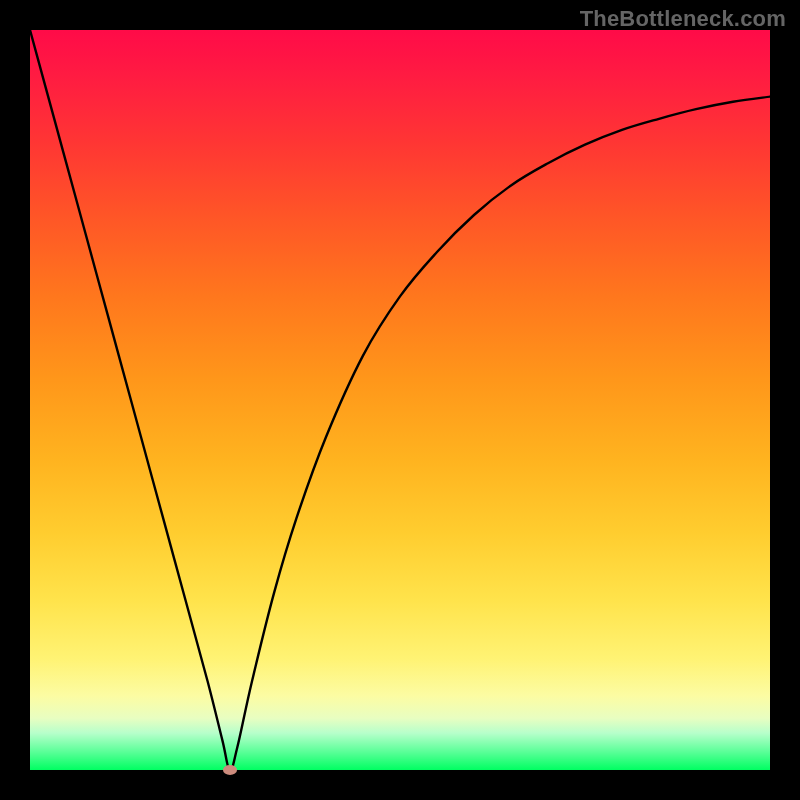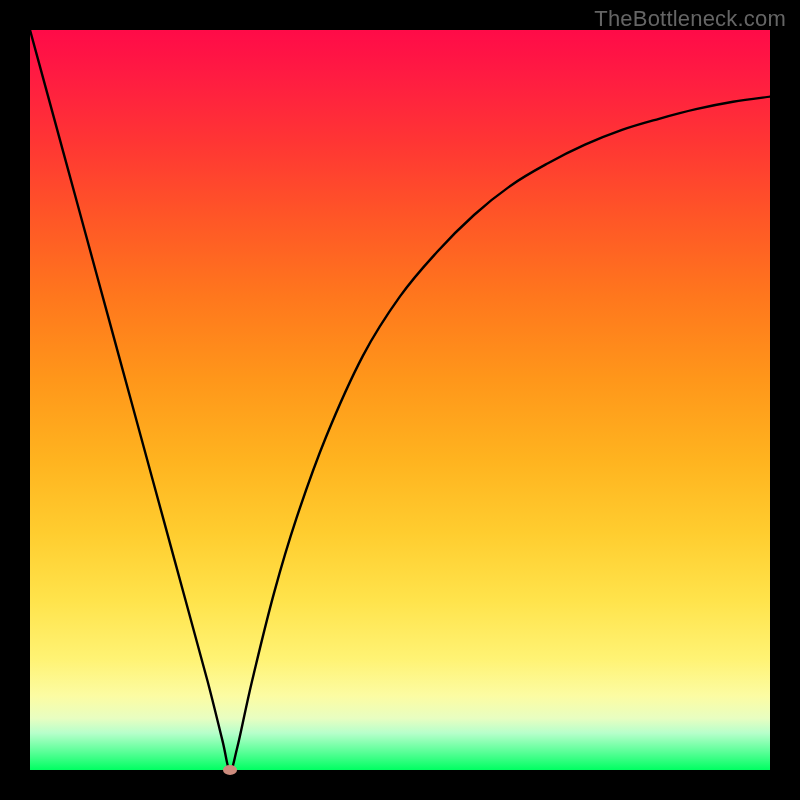--- a/index.html
+++ b/index.html
@@ -55,21 +55,21 @@
     background: #cc8b7d;
     border-radius: 50%;
   }
   .attribution {
     position: absolute;
     top: 6px;
     right: 14px;
     color: #656565;
     font-size: 22px;
     letter-spacing: 0.2px;
-    font-weight: 400;
+    font-weight: 700;
   }
 </style>
 </head>
 <body>
 
 <div class="frame">
   <div class="plot">
     <svg class="curve" viewBox="0 0 740 740" preserveAspectRatio="none">
       <path id="curve-path" fill="none" stroke="#000000" stroke-width="2.4" stroke-linecap="round" stroke-linejoin="round" d="M 0,0 C 3.9959999999999996,14.651999999999996 14.208,52.09599999999999 22.2,81.39999999999998 C 30.192,110.70399999999997 36.408,133.49599999999995 44.4,162.79999999999995 C 52.391999999999996,192.10399999999996 58.608,214.896 66.6,244.2 C 74.592,273.504 80.80799999999999,296.29599999999994 88.8,325.59999999999997 C 96.792,354.904 103.008,377.696 111,407 C 118.992,436.304 125.20799999999998,459.096 133.2,488.4 C 141.19199999999998,517.704 147.40800000000002,540.496 155.4,569.8 C 163.392,599.1039999999999 170.94,625.892 177.6,651.2 C 184.26,676.508 188.404,694.4159999999999 192.4,710.4 C 196.39600000000002,726.384 197.136,738.668 199.8,740 C 202.46400000000003,741.332 203.204,733.784 207.20000000000002,717.8 C 211.19600000000003,701.8159999999999 215.34,679.172 222,651.2 C 228.66,623.2280000000001 236.20800000000003,591.704 244.20000000000002,562.4 C 252.192,533.096 257.07599999999996,516.372 266.4,488.4 C 275.724,460.428 284.012,436.304 296,407 C 307.988,377.696 319.68,350.90799999999996 333,325.59999999999997 C 346.32,300.292 356.68,285.04799999999994 370,266.4 C 383.32,247.75199999999998 393.68000000000006,236.652 407.00000000000006,222 C 420.32000000000005,207.348 430.68,196.988 444,185 C 457.32,173.012 467.68,164.72399999999996 481,155.39999999999998 C 494.32,146.076 504.68,140.52600000000004 518,133.20000000000005 C 531.32,125.87400000000005 541.68,120.69400000000006 555,114.70000000000005 C 568.32,108.70600000000003 578.68,104.562 592,99.89999999999998 C 605.32,95.23799999999996 615.68,92.52959999999996 629,88.79999999999995 C 642.32,85.07039999999995 652.68,82.24359999999994 666,79.17999999999995 C 679.32,76.11639999999996 689.68,74.04439999999995 703,71.77999999999997 C 716.32,69.51559999999999 733.34,67.53240000000001 740,66.60000000000002"></path>
     </svg>

